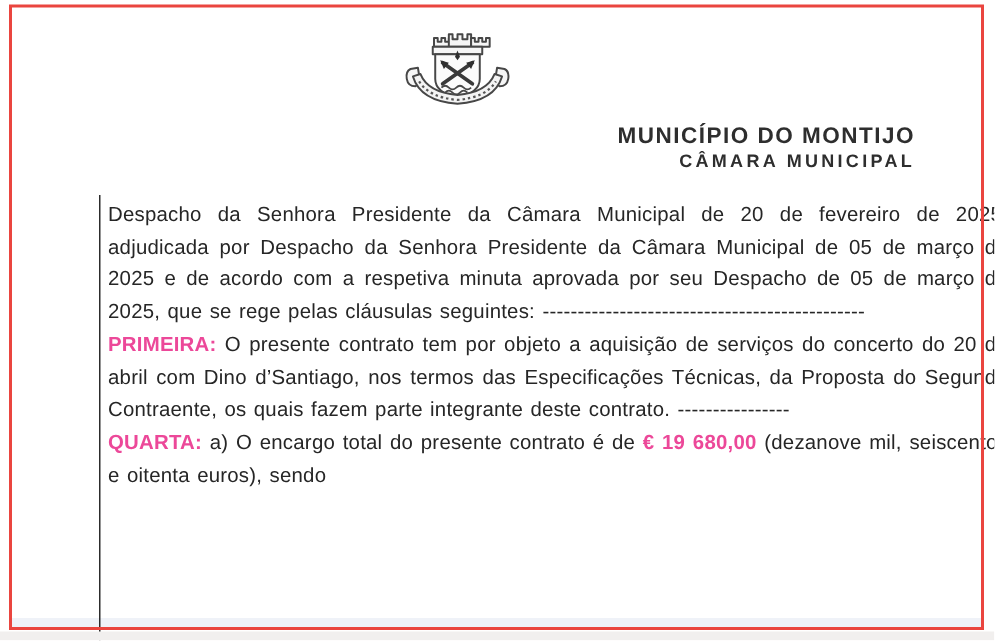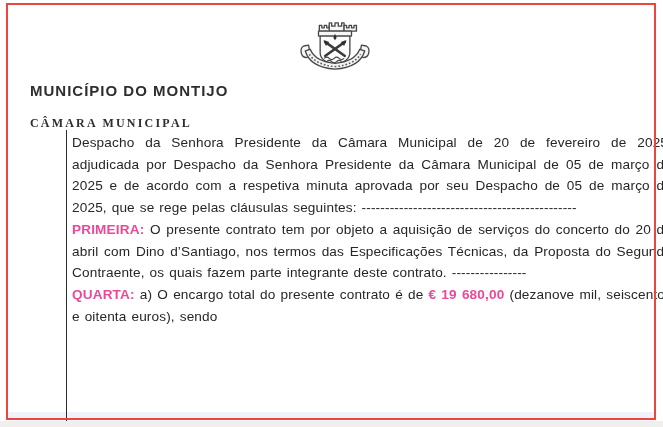--- a/index.html
+++ b/index.html
@@ -6,24 +6,24 @@
   .page{
     position:relative;width:663px;height:427px;background:#ffffff;overflow:hidden;
     font-family:"Liberation Sans","DejaVu Sans",sans-serif;
   }
   .page-frame{
     position:absolute;left:6px;top:3px;width:650px;height:417px;
     border:2px solid #ea453f;box-sizing:border-box;z-index:7;pointer-events:none;
   }
   .bottom-strip{position:absolute;left:0;top:421px;width:663px;height:6px;background:#f1efee;z-index:8;}
   .blue-strip{position:absolute;left:8px;top:412px;width:646px;height:7px;background:#e9eef6;opacity:.75;z-index:1;}
-  .header{position:absolute;top:13px;left:0;width:610px;text-align:left;z-index:2;padding-left:30px;}
+  .header{position:absolute;top:13px;left:0;width:610px;text-align:right;z-index:2;}
   .crest{display:block;margin:0 auto;}
   .title{margin-top:3px;font-size:15px;font-weight:bold;letter-spacing:1px;color:#2e2e2e;}
-  .subtitle{margin-top:17px;font-size:12px;font-weight:bold;letter-spacing:2.2px;color:#2e2e2e;font-family:Liberation Serif, serif;}
+  .subtitle{margin-top:1px;font-size:12px;font-weight:bold;letter-spacing:2.2px;color:#2e2e2e;}
   .textbox{
     position:absolute;left:33px;top:130px;width:614px;height:297px;box-sizing:border-box;
     border-left:1.5px solid #2c2c2c;border-right:1.5px solid #2c2c2c;
     padding:2px 7px 0 5px;z-index:2;overflow:hidden;margin-left:33px;
   }
   .contract-text{
     font-size:13.6px;line-height:21.7px;color:#262626;text-align:justify;
     letter-spacing:0.15px;word-spacing:1px;
   }
   .para{margin:0;}

